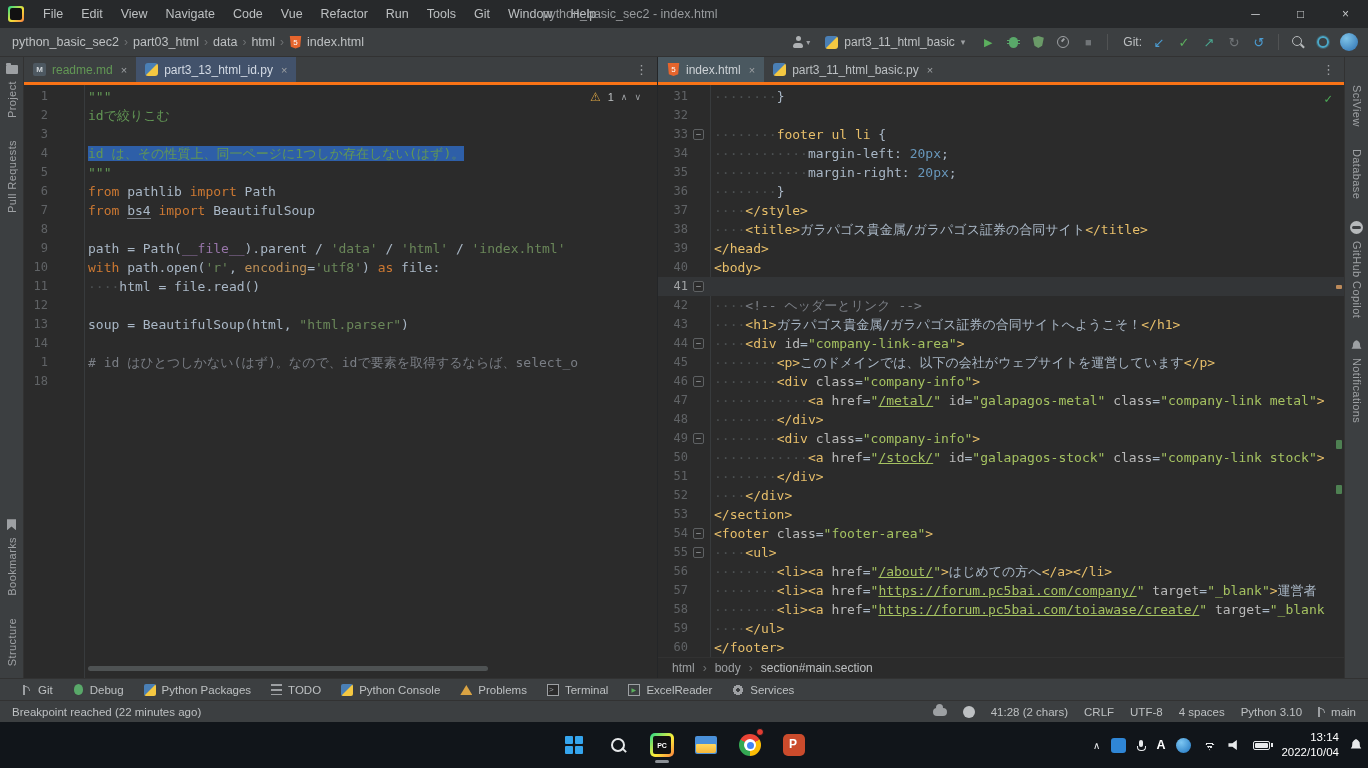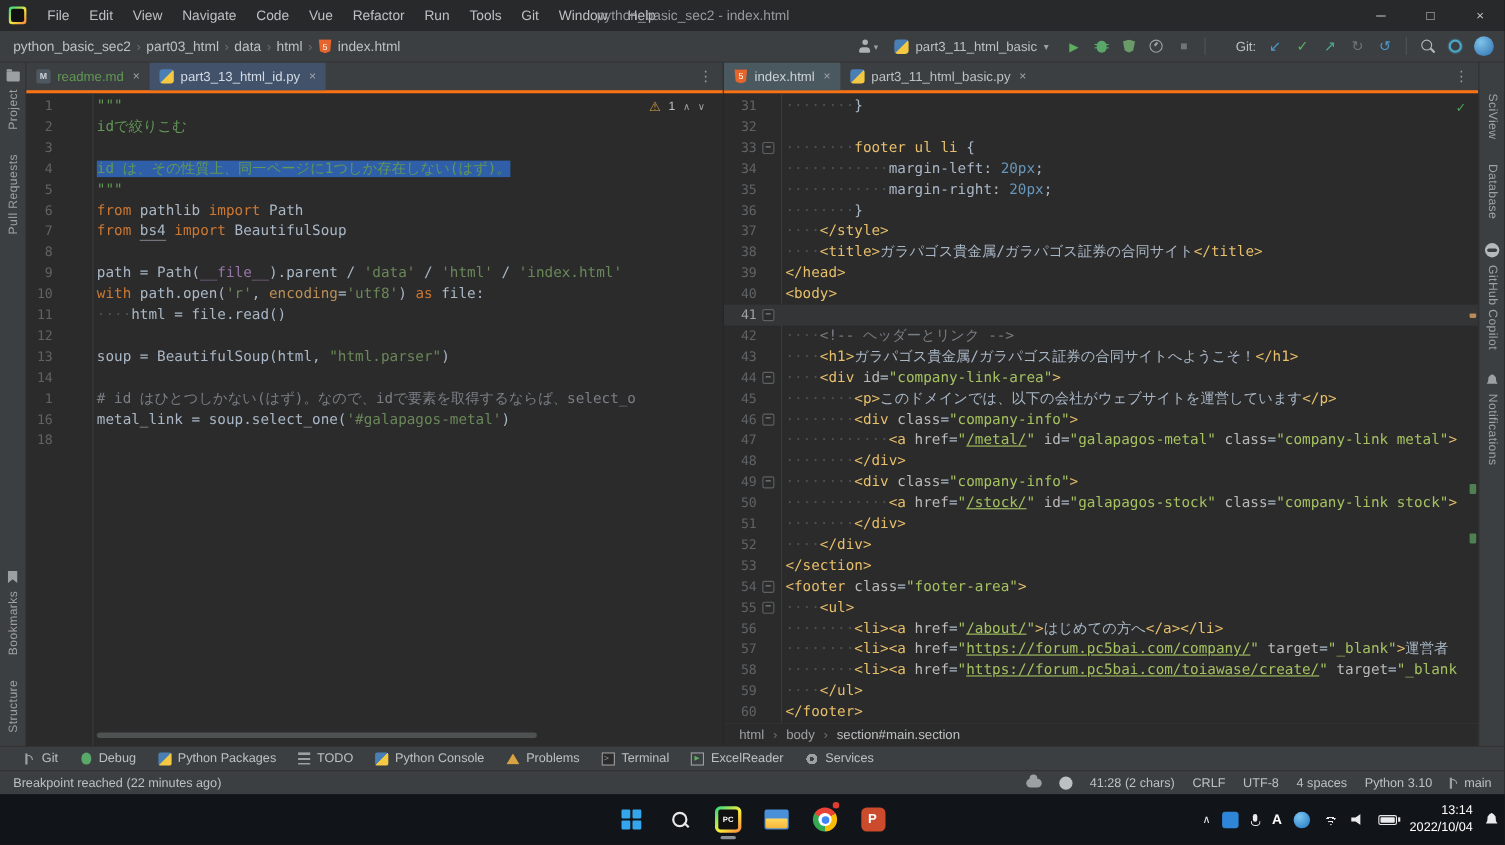--- a/index.html
+++ b/index.html
@@ -25,21 +25,21 @@
   .crumb.file{display:flex;align-items:center;gap:5px;}
   .tb-right{margin-left:auto;display:flex;align-items:center;gap:9px;}
   .act{display:flex;align-items:center;justify-content:center;min-width:16px;height:20px;font-size:13px;}
   .g-run{color:#5caf5e;font-size:11px;}
   .g-stop{color:#717578;font-size:11px;}
   .g-upd{color:#4b9bd0;}
   .g-commit{color:#5caf5e;}
   .g-push{color:#4aa890;}
   .g-hist{color:#717578;}
   .g-roll{color:#4b9bd0;}
-  .gitlbl{font-size:12px;color:#bdc0c2;margin-left:16px;}
+  .gitlbl{font-size:12px;color:#bdc0c2;margin-left:4px;}
   .vsep{width:1px;height:16px;background:#515354;margin:0 2px;}
   .runconfig{display:flex;align-items:center;gap:6px;font-size:12px;padding:2px 6px;border-radius:3px;}
   .dd{color:#9da0a3;font-size:9px;}
   .mini-dd{color:#9da0a3;font-size:8px;margin-left:2px;}
   .avatar{width:18px;height:18px;border-radius:50%;background:radial-gradient(circle at 35% 30%,#7ec3e8,#2c6fb0);}
 
   
   .main{display:flex;height:621px;}
   .strip{width:24px;background:#3c3f41;display:flex;flex-direction:column;align-items:center;padding:8px 0;flex:none;}
   .strip-l{border-right:1px solid #323232;}
@@ -447,27 +447,20 @@
             </div>
             <div class="crow">
               <div class="gut">
                 <span class="lnum">1</span>
                 <span class="foldsp"></span>
               </div>
               <div class="cline"><span class="s-com"># id はひとつしかない(はず)。なので、idで要素を取得するならば、select_o</span></div>
             </div>
             <div class="crow">
               <div class="gut">
-                <span class="lnum">16</span>
-                <span class="foldsp"></span>
-              </div>
-              <div class="cline"><span class="s-pl">metal_link = soup.select_one(</span><span class="s-str">'#galapagos-metal'</span><span class="s-pl">)</span></div>
-            </div>
-            <div class="crow">
-              <div class="gut">
                 <span class="lnum">18</span>
                 <span class="foldsp"></span>
               </div>
               <div class="cline"></div>
             </div>
           </div>
         <div class="inspect">
           <span class="insp-warn">⚠</span>
           <span class="insp-count">1</span>
           <span class="insp-chev">∧</span>

